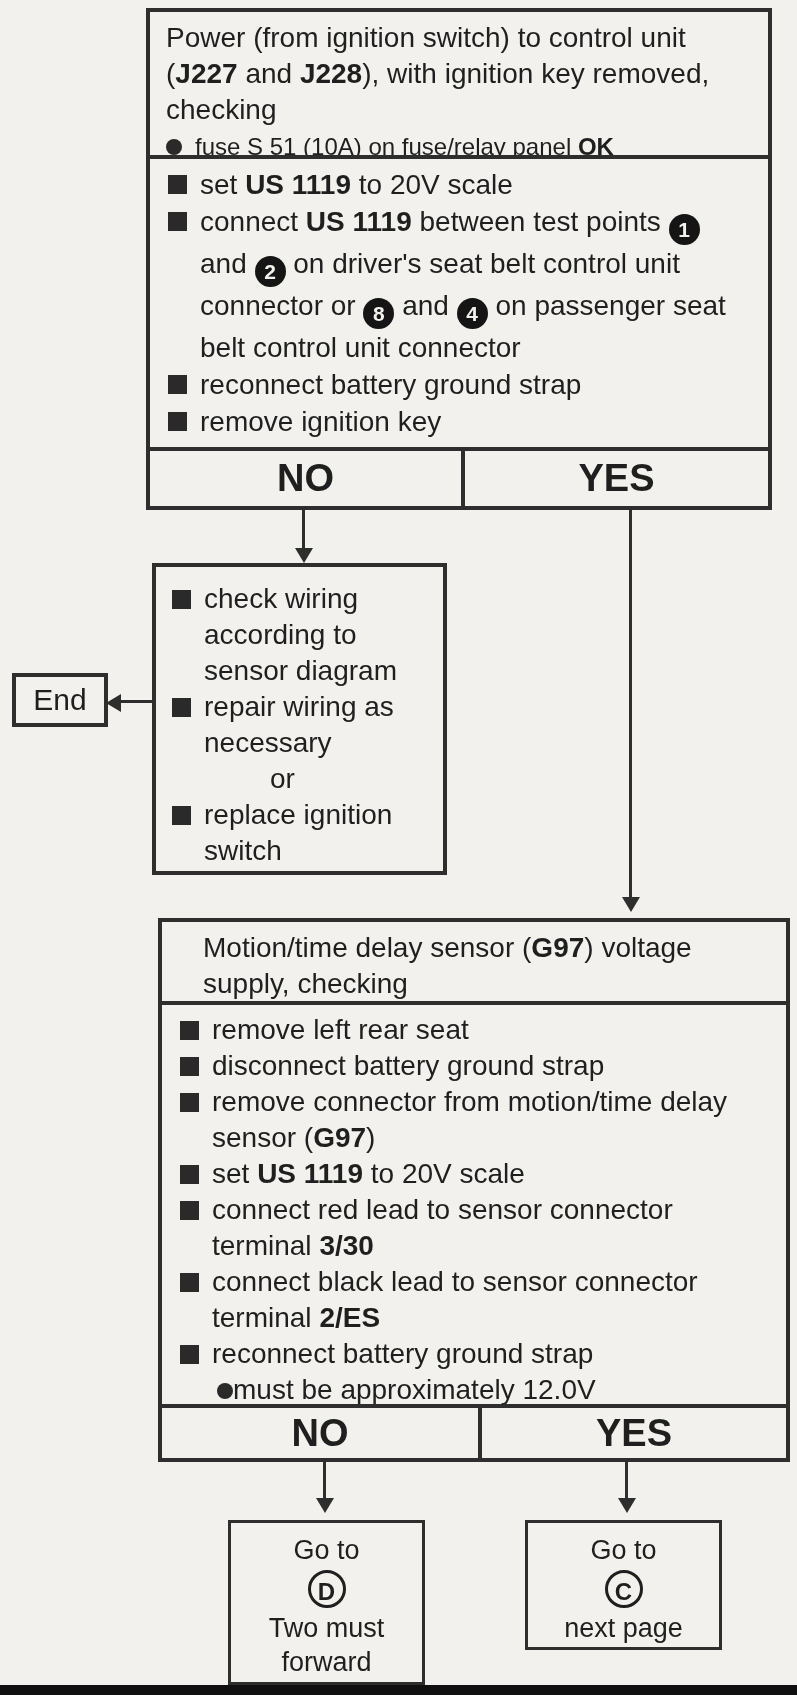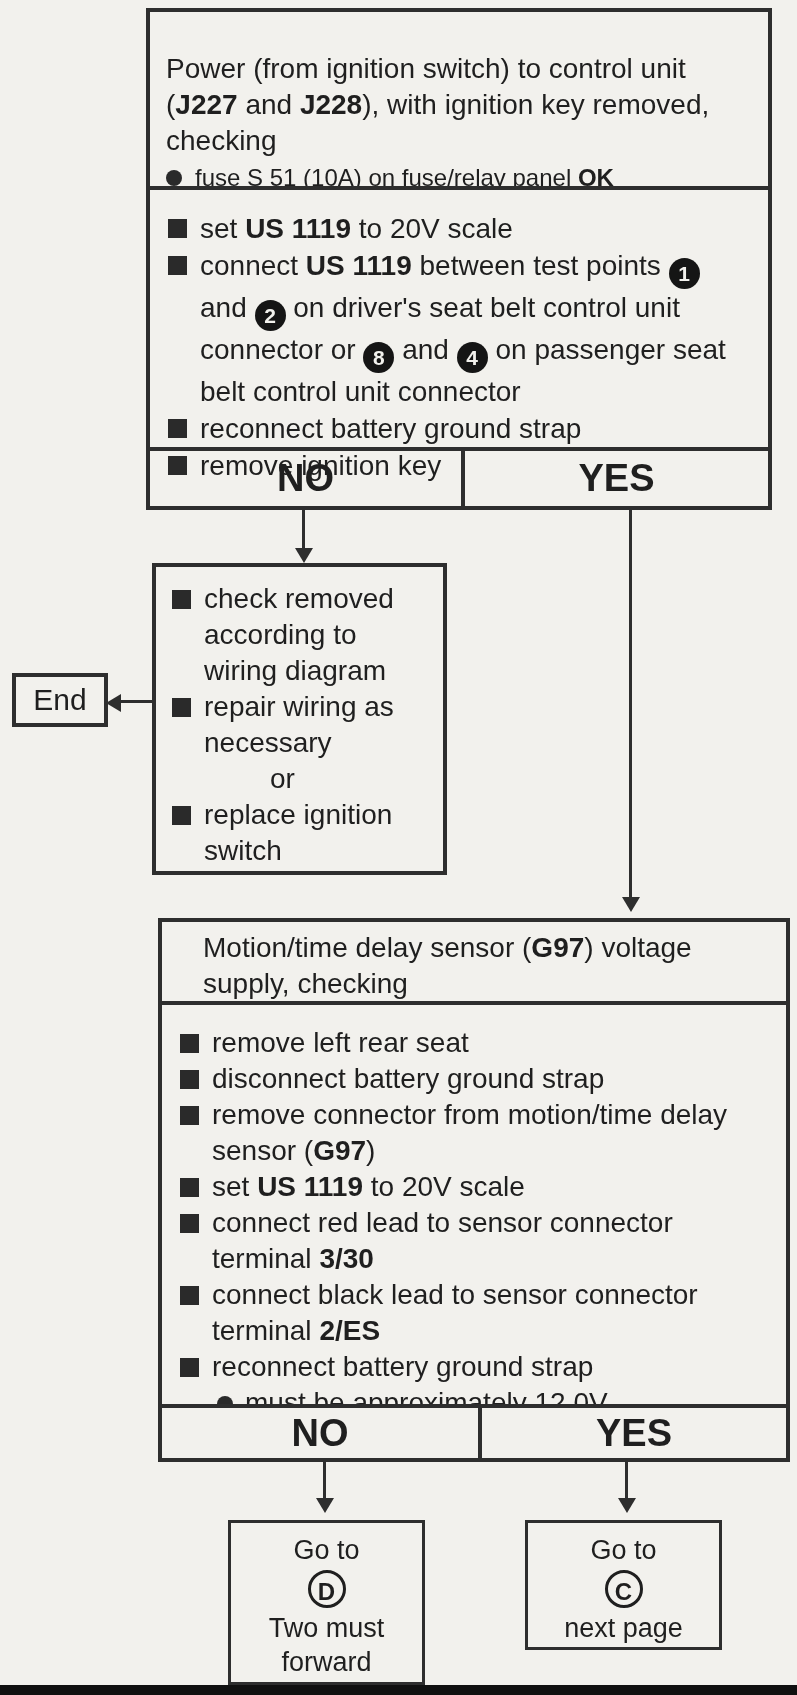--- a/index.html
+++ b/index.html
@@ -6,25 +6,25 @@
     --paper:#f2f1ed; --ink:#1f1f1f; --line:#2e2e2e; --badge:#151515;
   }
   html,body{margin:0;padding:0;}
   body{background:var(--paper); font-family:"Liberation Sans", sans-serif; color:var(--ink);}
   .page{position:relative; width:797px; height:1695px; background:var(--paper); overflow:hidden;}
   .box{position:absolute; border:4px solid var(--line); box-sizing:border-box; background:var(--paper);}
   .sec{box-sizing:border-box; overflow:hidden;}
   .sec.header{border-bottom:4px solid var(--line); padding:8px 16px 0 16px;}
   .title{font-size:28px; line-height:36px;}
   .hdr-bullet{display:flex; gap:13px; font-size:24px; line-height:37px;}
-  .body{padding:20px 14px 0 18px; font-size:28px; line-height:37px;}
+  .body{padding:7px 14px 0 18px; font-size:28px; line-height:37px;}
   .decision{display:flex; border-top:4px solid var(--line); position:absolute; left:0; right:0; bottom:0;}
   .cell{display:flex; align-items:center; justify-content:center; font-weight:bold; font-size:38px; box-sizing:border-box;}
   .step{display:flex; gap:13px;}
-  .substep{display:flex; gap:12px; margin-left:37px;text-decoration:underline;}
+  .substep{display:flex; margin-left:37px;}
   .step-text{flex:1;}
   .sq-bullet{flex:0 0 auto; width:19px; height:19px; background:#2a2a2a; margin-top:9px;}
   .dot-bullet{flex:0 0 auto; width:16px; height:16px; background:#2a2a2a; border-radius:50%; margin-top:11px;}
   .badge{display:inline-block; width:31px; height:31px; border-radius:50%; background:var(--badge); color:var(--paper);
          font-weight:bold; font-size:21px; line-height:31px; text-align:center; vertical-align:-6px;}
   .or-line{text-align:center; margin-right:40px;}
   b{font-weight:bold;}
   .vline{position:absolute; width:3px; background:var(--line);}
   .hline{position:absolute; height:3px; background:var(--line);}
   .arrow-down{position:absolute; width:0; height:0; border-left:9px solid transparent; border-right:9px solid transparent; border-top:15px solid var(--line);}
@@ -36,21 +36,21 @@
                  line-height:38px; text-align:center; box-sizing:border-box; margin:3px auto; display:block;}
   .wiring-body{padding:14px 10px 0 16px; font-size:28px; line-height:36px;}
   .bottom-bar{position:absolute; left:0; width:797px; height:10px; background:#101010;}
 </style>
 </head>
 <body>
 
 <div class="page">
 
   <div class="box" style="left:146px; top:8px; width:626px; height:502px;">
-    <div class="sec header" style="height:147px;margin-top:31px;">
+    <div class="sec header" style="height:147px;">
       <div class="title">Power (from ignition switch) to control unit (<b>J227</b> and <b>J228</b>), with ignition key removed, checking</div>
       <div class="hdr-bullet">
         <span class="dot-bullet"></span>
         <div class="step-text">fuse S 51 (10A) on fuse/relay panel <b>OK</b></div>
       </div>
     </div>
     <div class="sec body" style="height:292px;">
         <div class="step">
           <span class="sq-bullet"></span>
           <div class="step-text">set <b>US 1119</b> to 20V scale</div>
@@ -80,21 +80,21 @@
   <div class="vline" style="left:302px; top:510px; height:40px;"></div>
   <div class="arrow-down" style="left:295px; top:548px;"></div>
 
   <div class="vline" style="left:629px; top:510px; height:389px;"></div>
   <div class="arrow-down" style="left:622px; top:897px;"></div>
 
   <div class="box" style="left:152px; top:563px; width:295px; height:312px;">
     <div class="wiring-body">
         <div class="step">
           <span class="sq-bullet"></span>
-          <div class="step-text">check removed according to wiring diagram</div>
+          <div class="step-text">check wiring according to sensor diagram</div>
         </div>
         <div class="step">
           <span class="sq-bullet"></span>
           <div class="step-text">repair wiring as necessary</div>
         </div>
         <div class="or-line">or</div>
         <div class="step">
           <span class="sq-bullet"></span>
           <div class="step-text">replace ignition switch</div>
         </div>

